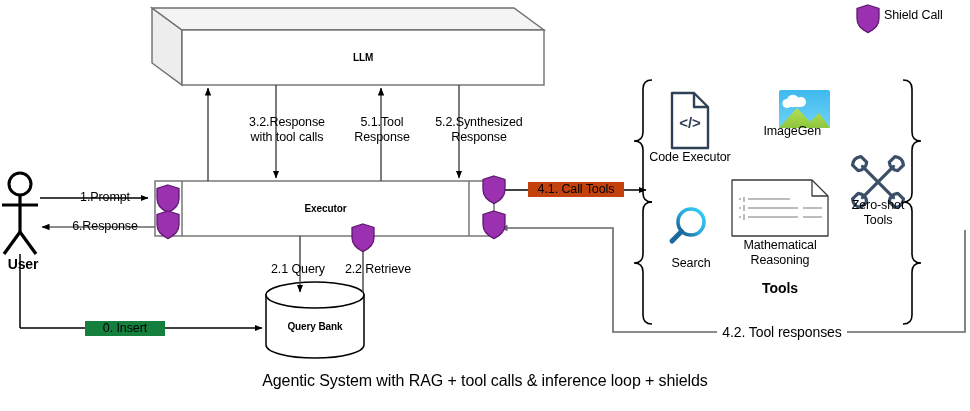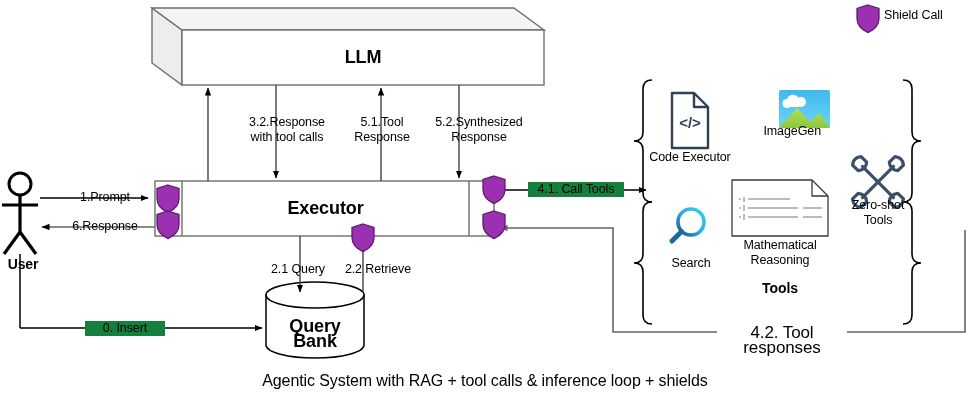--- a/index.html
+++ b/index.html
@@ -21,21 +21,21 @@
     font-size:12.5px;
     line-height:15px;
     color:#000;
     text-align:center;
     white-space:pre-line;
     letter-spacing:-0.1px;
   }
   svg{display:block;}
   .node-title{
     font-weight:bold;
-    font-size:18px;
+    font-size:10px;
   }
 </style>
 </head>
 <body>
 
 <div id="stage">
 
   <svg class="abs" style="left:0;top:0;" width="970" height="411">
     <defs>
       <marker id="ah" markerWidth="9" markerHeight="9" refX="7.5" refY="3.2" orient="auto" markerUnits="userSpaceOnUse">
@@ -230,23 +230,23 @@
 
   <div class="lbl" style="left:424px;top:115px;width:110px;">5.2.Synthesized
 Response</div>
 
   <div class="lbl" style="left:258px;top:262px;width:80px;">2.1 Query</div>
 
   <div class="lbl" style="left:334px;top:262px;width:88px;">2.2 Retrieve</div>
 
   <div class="lbl" style="left:85px;top:321px;width:80px;background:#15803d;">0. Insert</div>
 
-  <div class="lbl" style="left:528px;top:182px;width:96px;background:#15803d;">4.1. Call Tools</div>
-
-  <div class="lbl" style="left:717px;top:325px;width:130px;background:#fff;font-size:17px;">4.2. Tool responses</div>
+  <div class="lbl" style="left:528px;top:182px;width:96px;background:#c2410c;">4.1. Call Tools</div>
+
+  <div class="lbl" style="left:717px;top:325px;width:130px;background:#fff;font-size:14px;">4.2. Tool responses</div>
 
   <div class="lbl" style="left:645px;top:150px;width:90px;">Code Executor</div>
 
   <div class="lbl" style="left:741px;top:124px;width:80px;text-align:right;">ImageGen</div>
 
   <div class="lbl" style="left:661px;top:256px;width:60px;">Search</div>
 
   <div class="lbl" style="left:725px;top:238px;width:110px;">Mathematical
 Reasoning</div>
 

